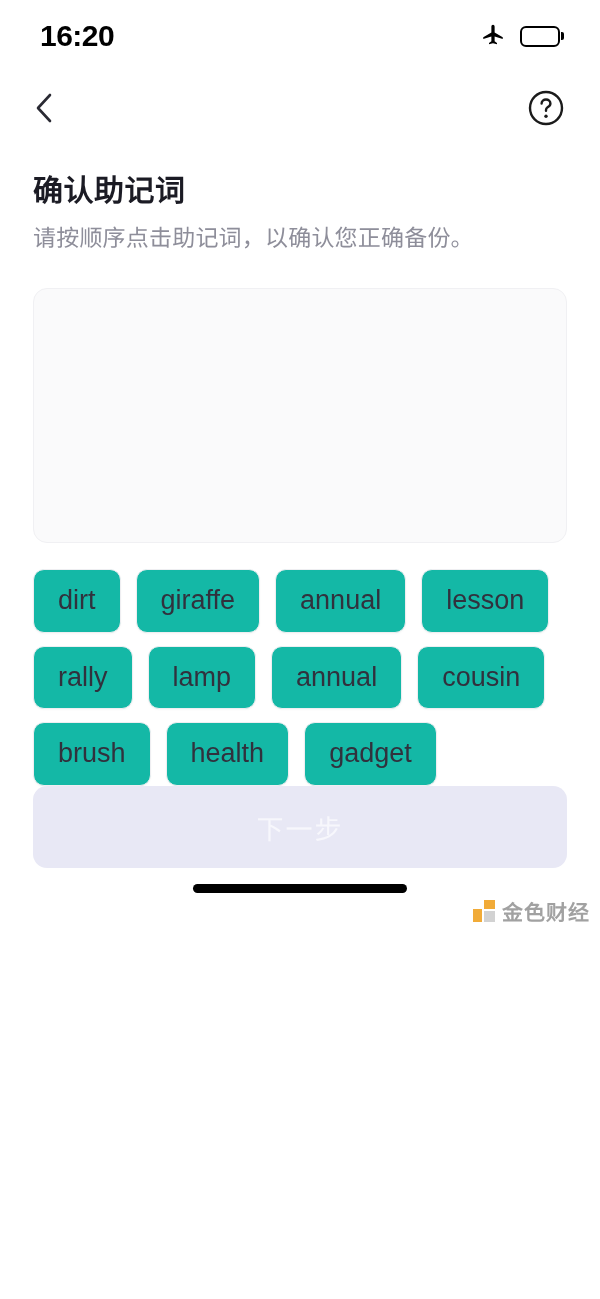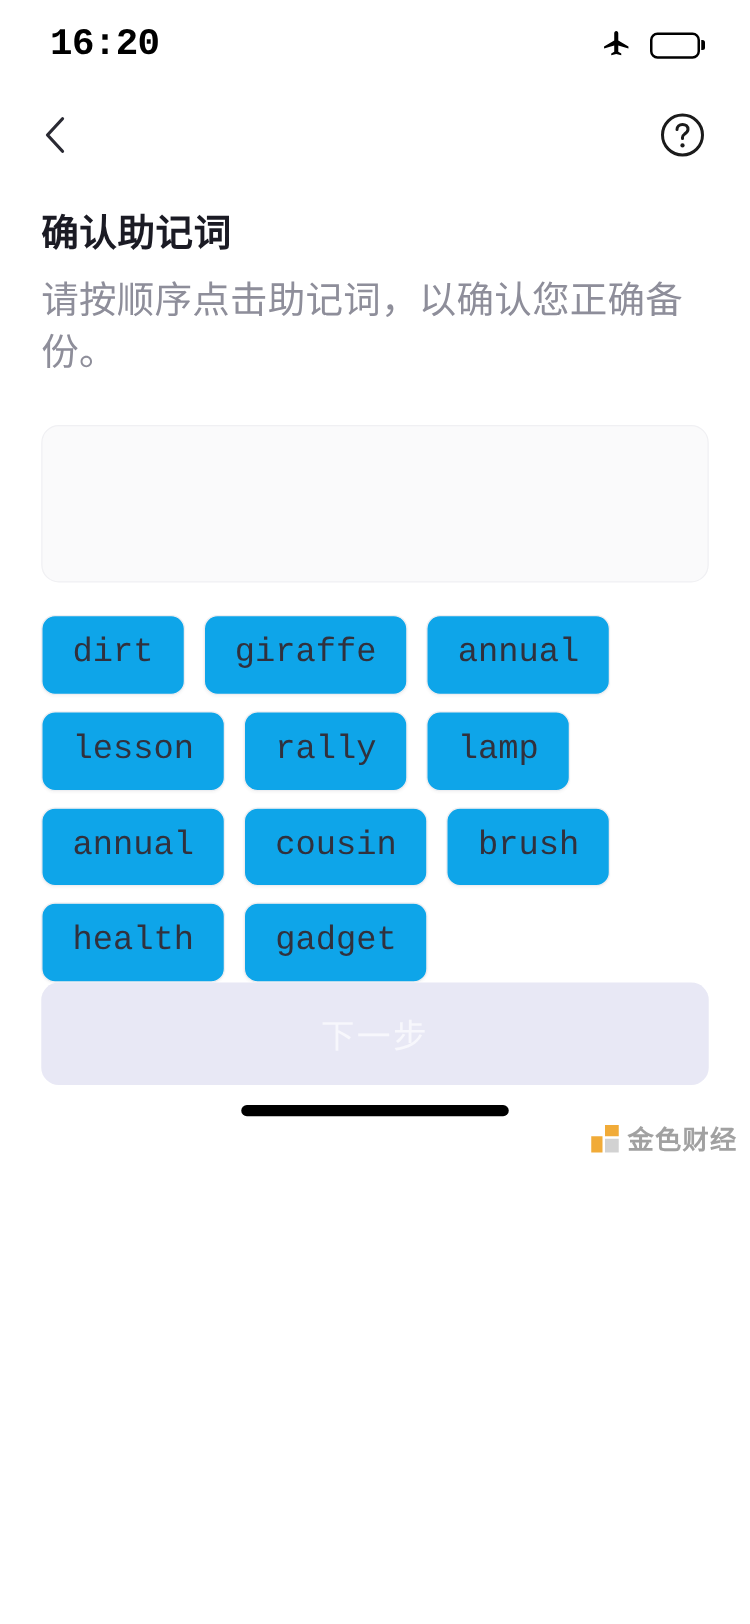--- a/index.html
+++ b/index.html
@@ -13,21 +13,20 @@
     overflow: hidden;
   }
 
   .phone {
     position: relative;
     width: 600px;
     height: 930px;
     background: #ffffff;
     display: flex;
     flex-direction: column;
-    font-family: Liberation Mono, monospace;
   }
 
   
   .status-bar {
     height: 72px;
     flex: 0 0 72px;
     display: flex;
     align-items: center;
     justify-content: space-between;
     padding: 0 36px 0 40px;
@@ -106,21 +105,21 @@
   .page-title {
     font-size: 30px;
     font-weight: bold;
     color: #1b1b24;
     line-height: 1.25;
     letter-spacing: 0.5px;
     margin-top: 12px;
   }
   .page-subtitle {
     margin-top: 12px;
-    font-size: 30px;
+    font-size: 23px;
     color: #8e8e9a;
     line-height: 1.4;
     letter-spacing: 0.2px;
   }
 
   
   .dropzone {
     margin: 34px 33px 0 33px;
     height: 320px;
     background: #fafafb;
@@ -134,21 +133,21 @@
   }
 
   
   .word-bank {
     margin: 26px 33px 0 33px;
     display: flex;
     flex-wrap: wrap;
     gap: 13px 15px;
   }
   .word-chip {
-    background: #0ea5e9;
+    background: #14b8a6;
     border: 1px solid #eeeef1;
     border-radius: 11px;
     padding: 14px 24px;
     font-size: 27px;
     color: #31313d;
     line-height: 1.25;
     cursor: pointer;
     white-space: nowrap;
     box-shadow: 0 1px 2px rgba(20,20,40,0.03);
   }

